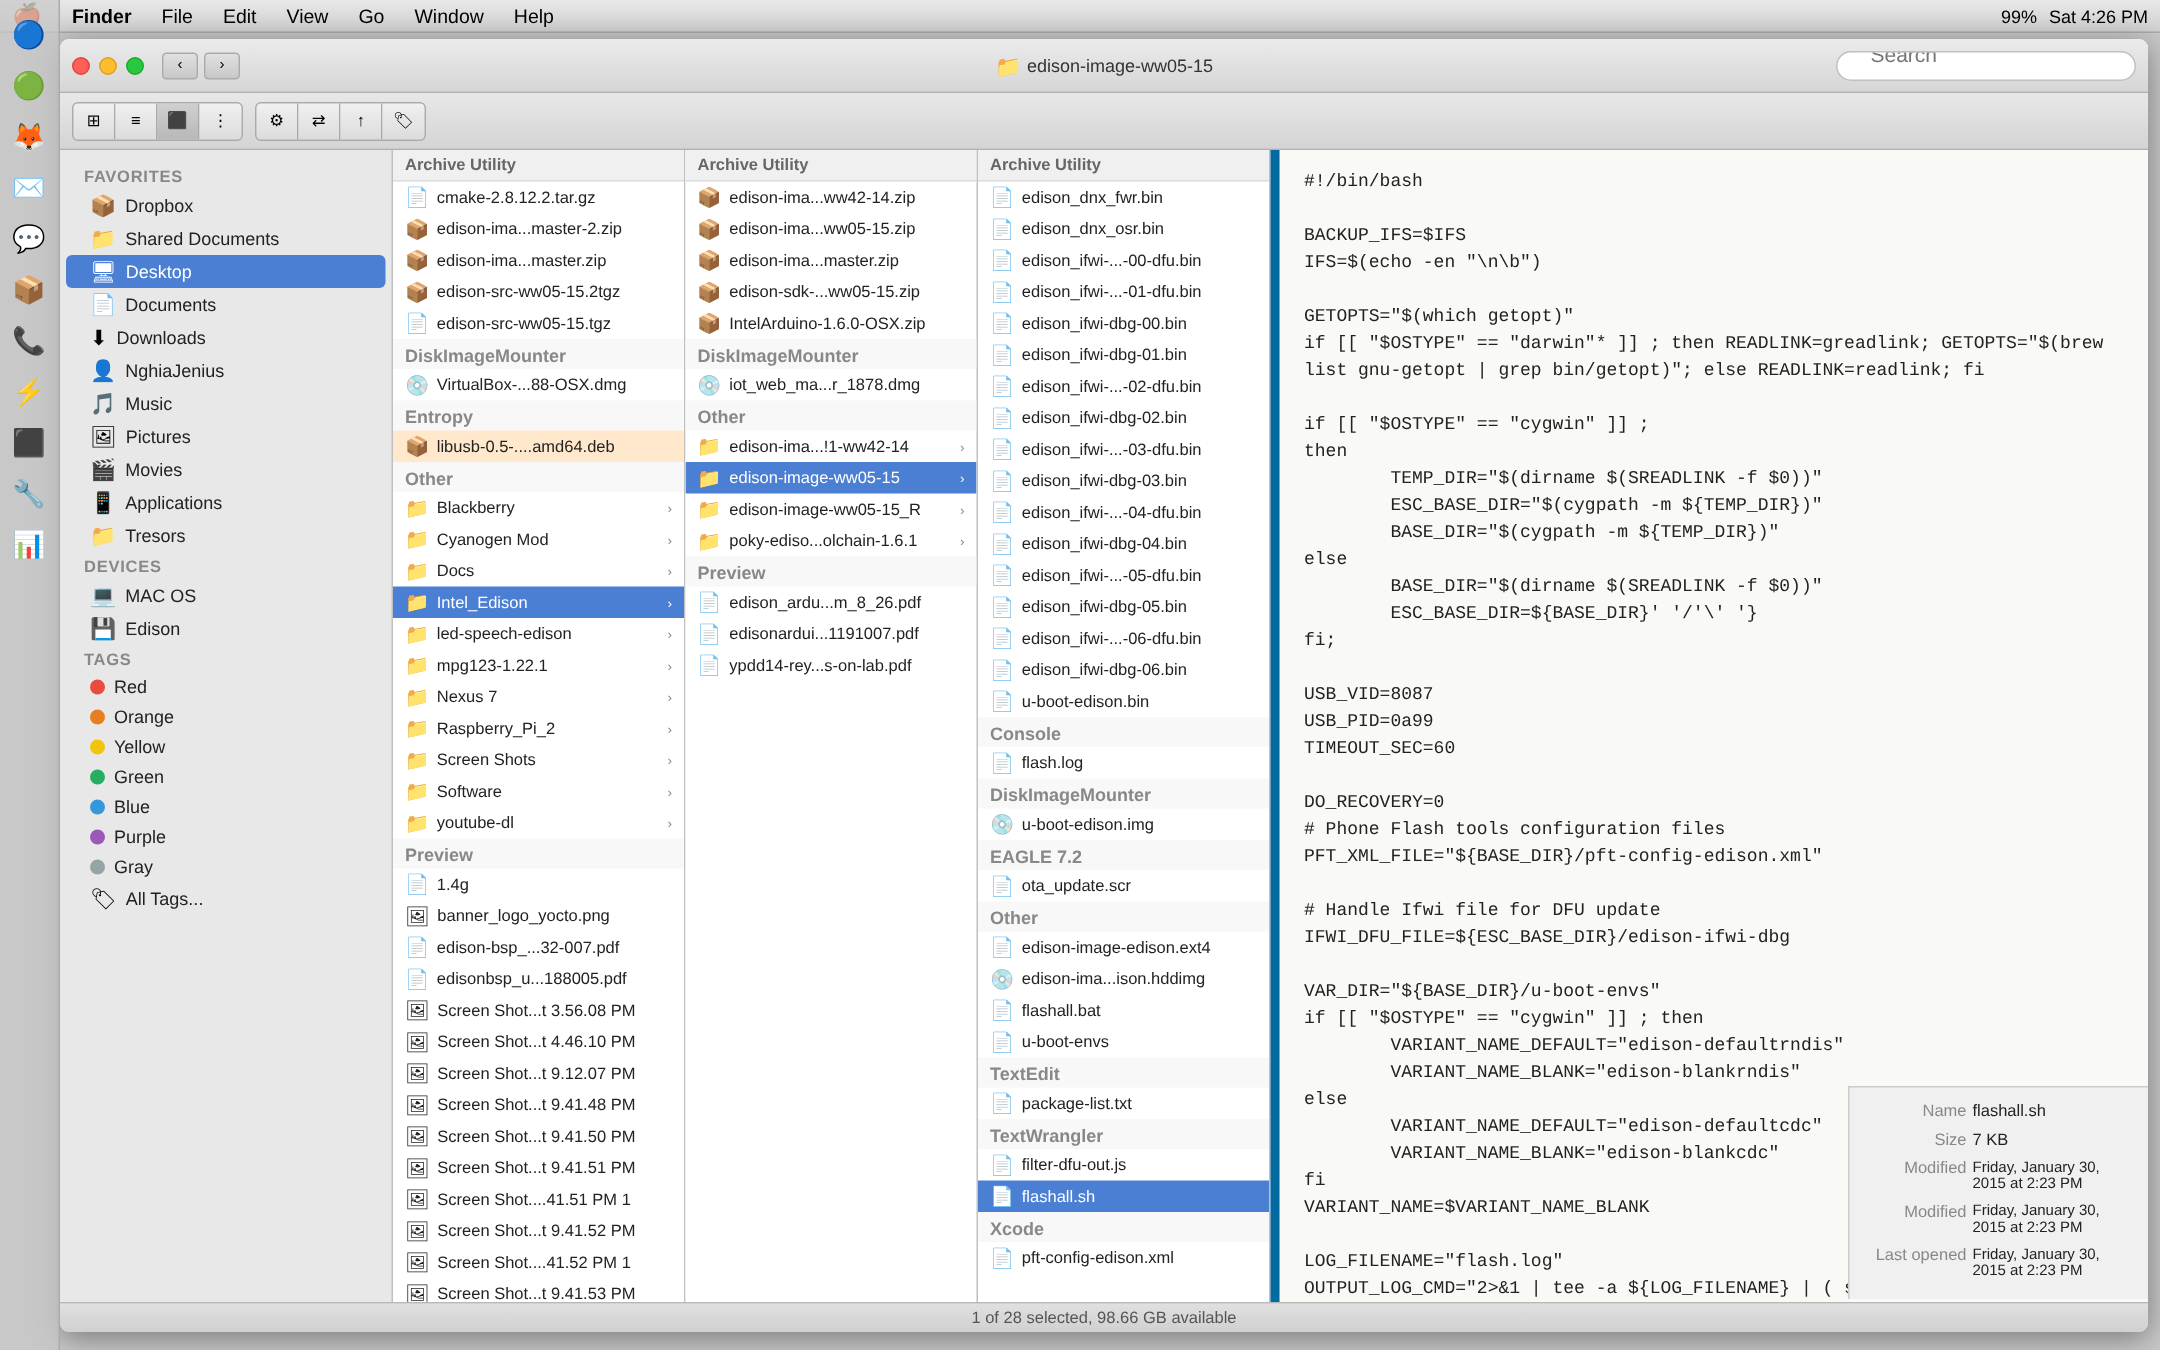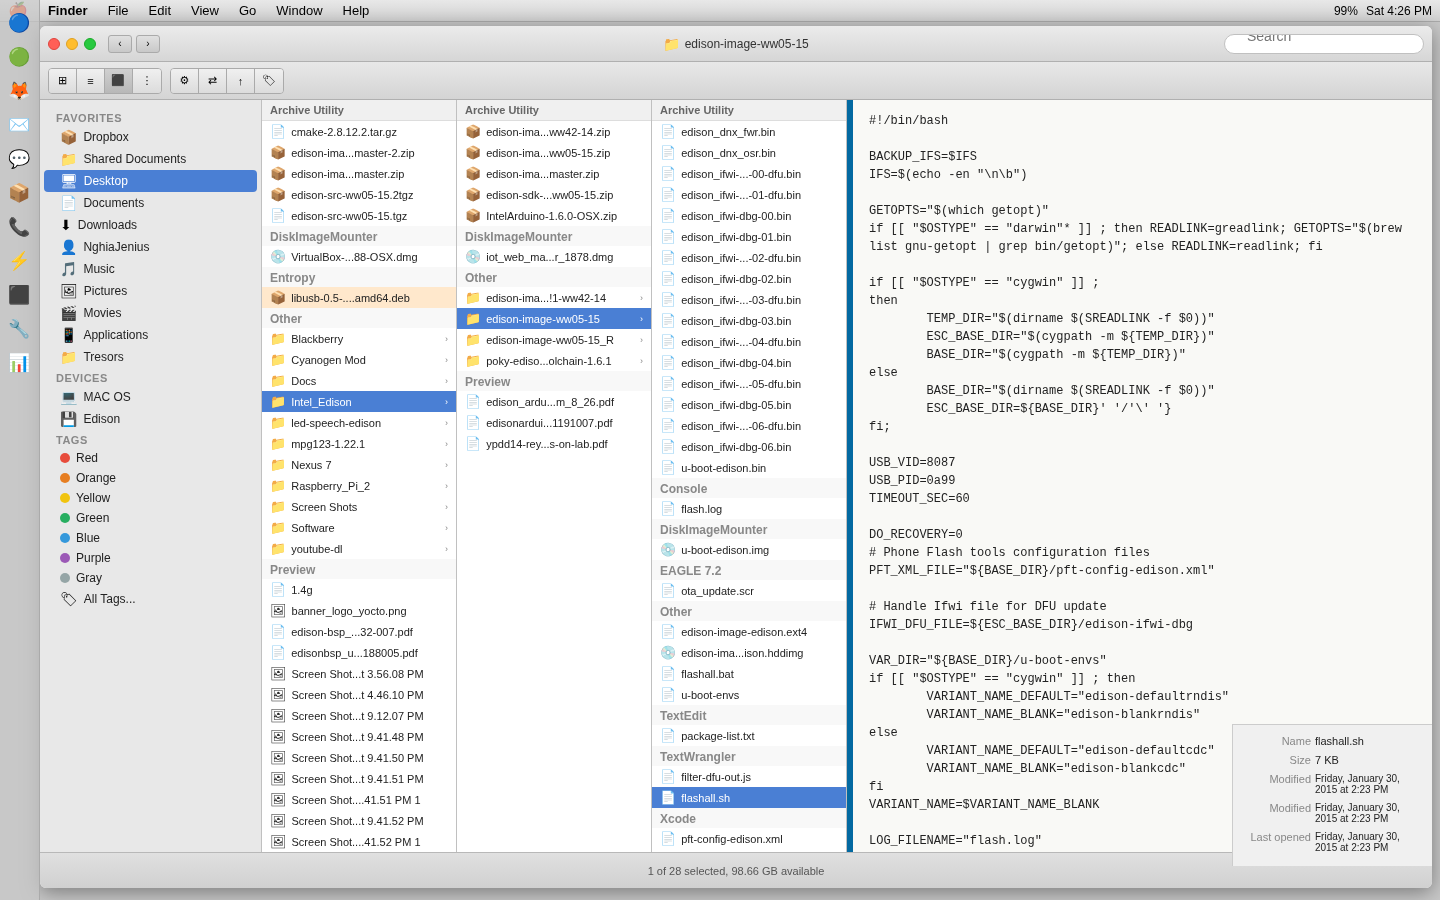--- a/index.html
+++ b/index.html
@@ -283,21 +283,21 @@
       font-size: 12px;
       line-height: 1.5;
       color: #222;
       white-space: pre-wrap;
       word-wrap: break-word;
       border-left: 6px solid #0369a1;
     }
 
     
     .statusbar {
-      height: 36px;
+      height: 20px;
       background: linear-gradient(to bottom, #e0e0e0, #d0d0d0);
       border-top: 1px solid #b8b8b8;
       display: flex;
       align-items: center;
       justify-content: center;
       font-size: 11px;
       color: #555;
       flex-shrink: 0;
     }
 

